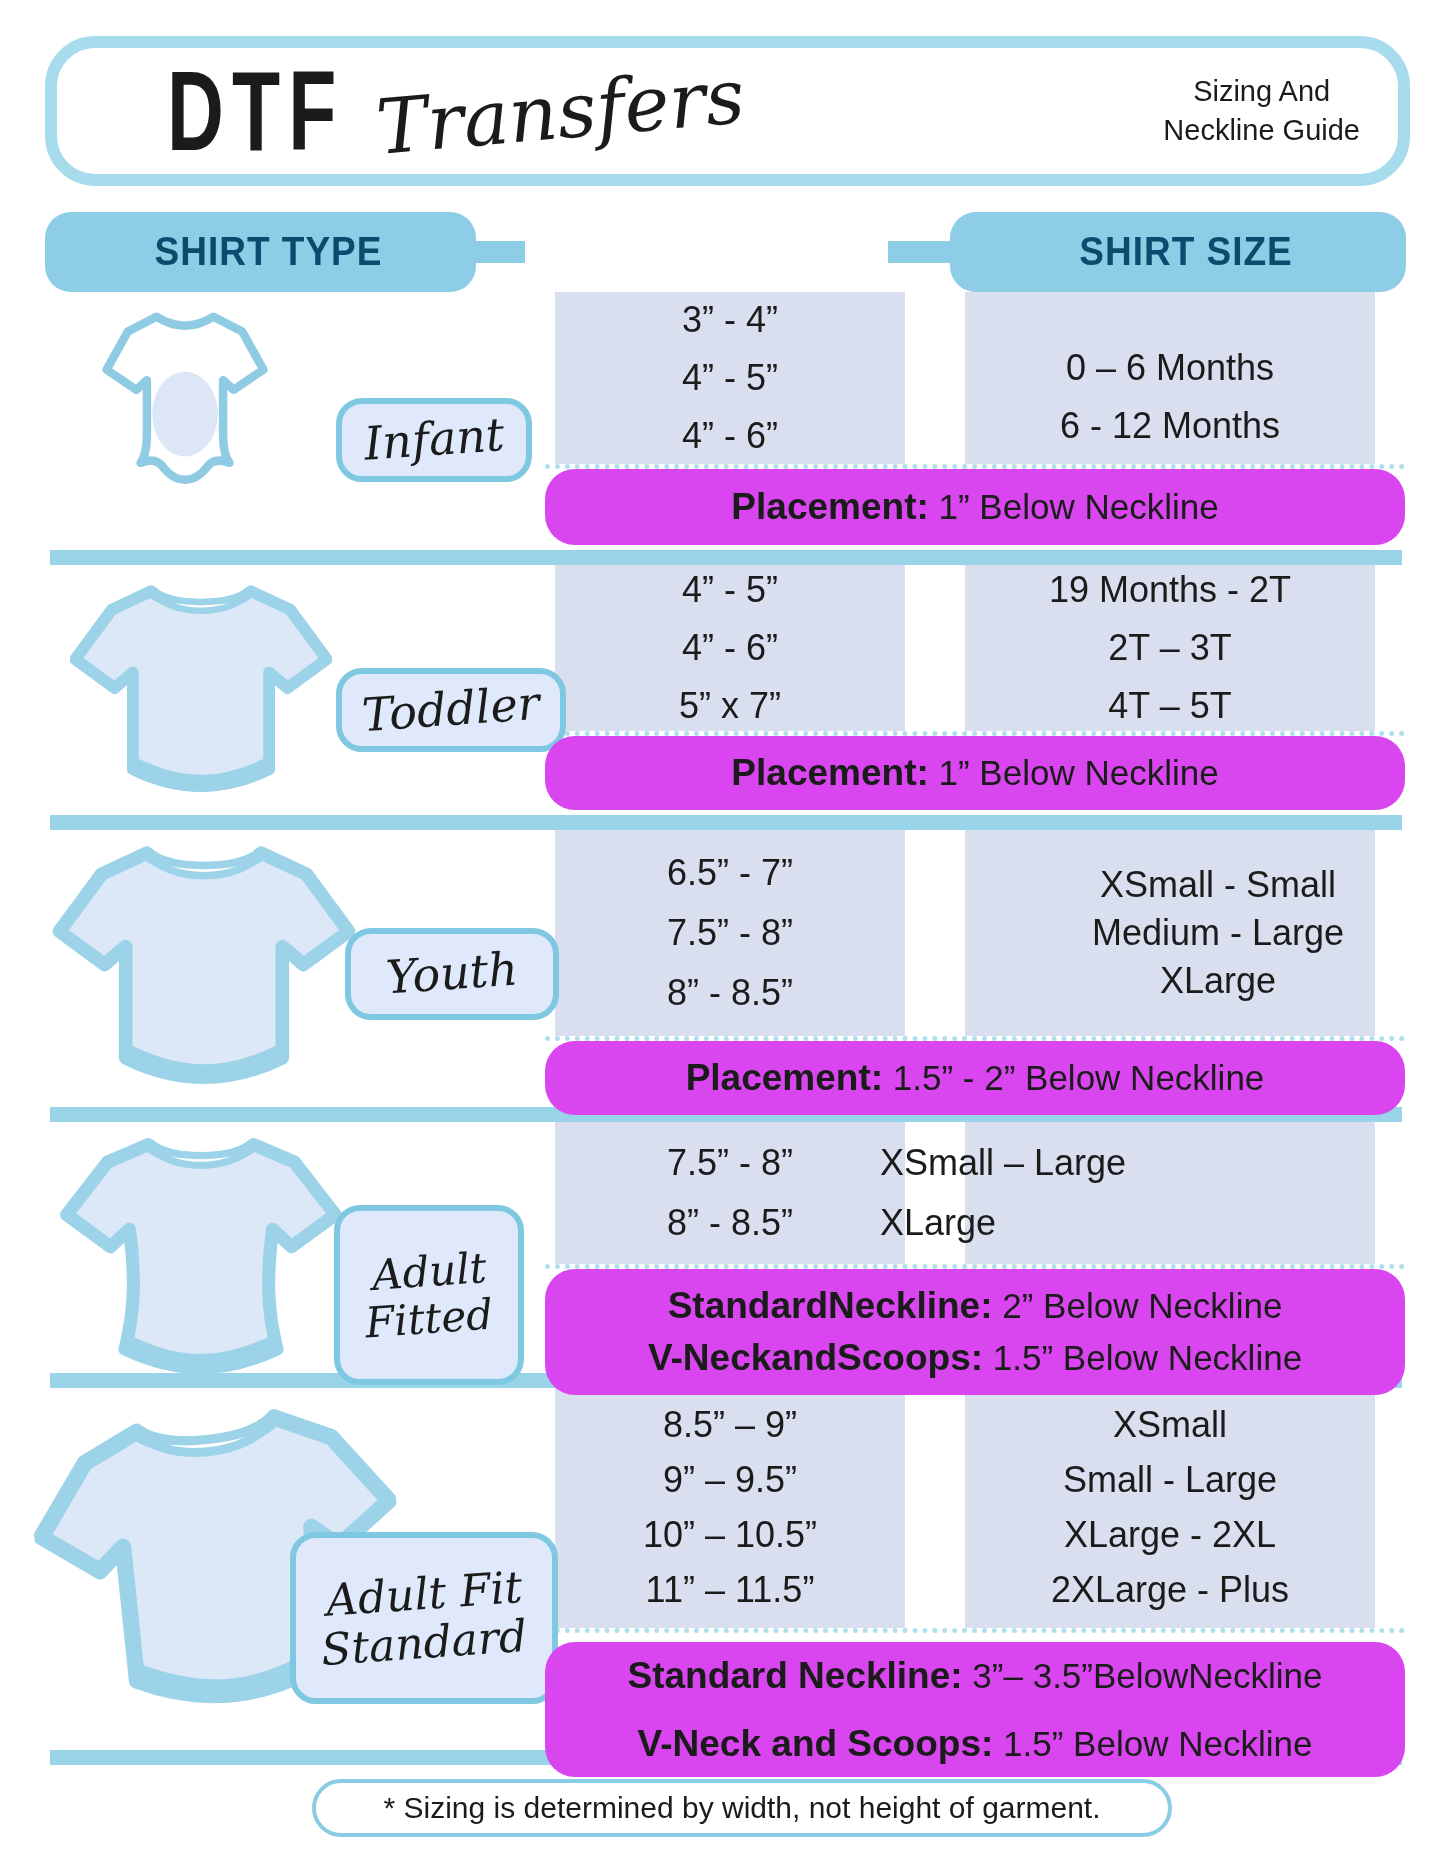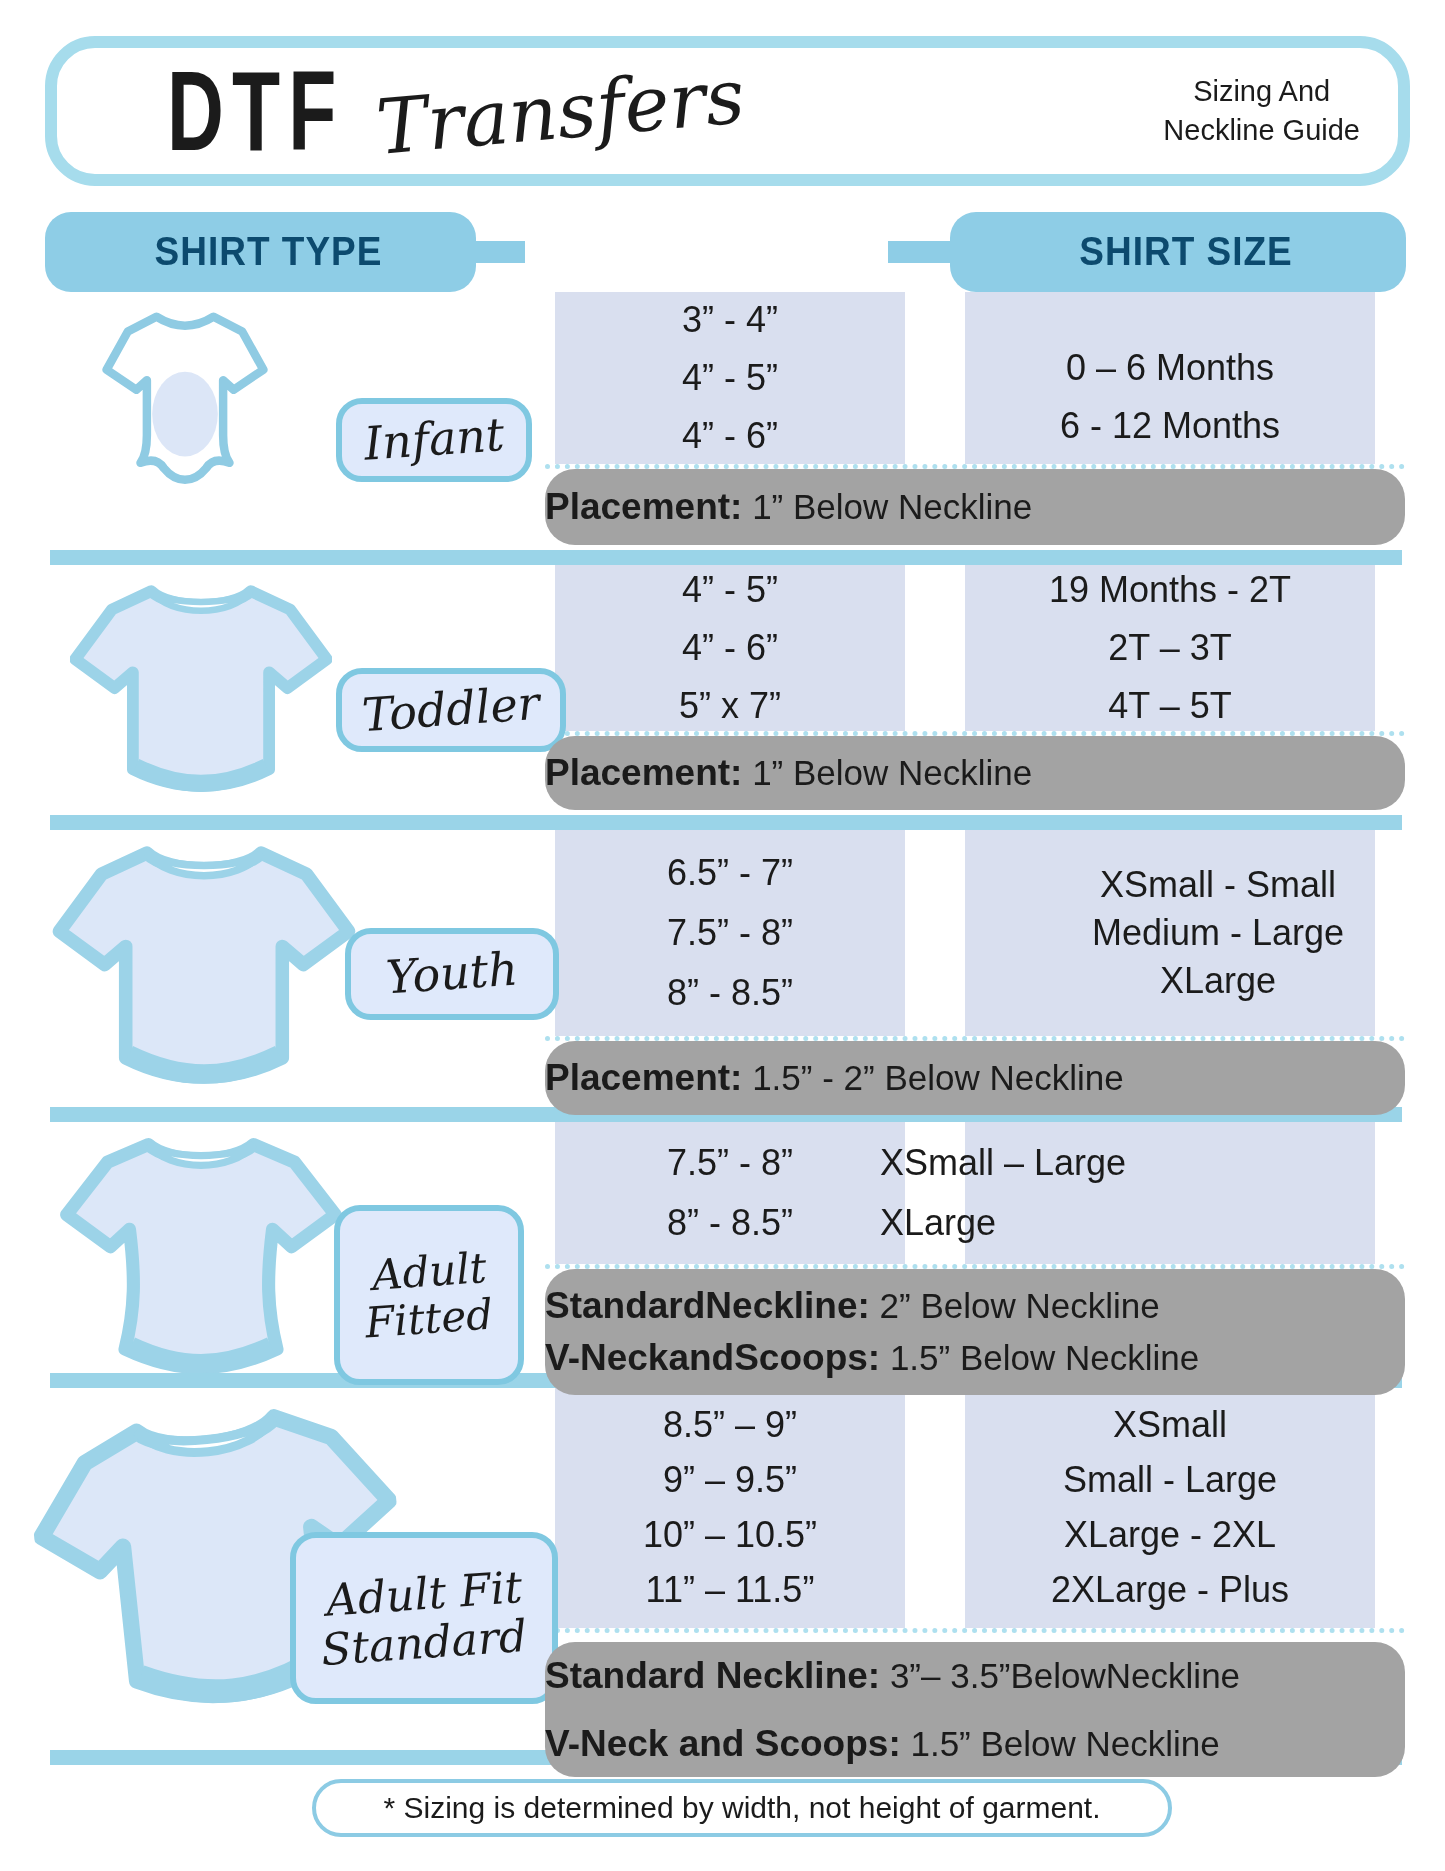--- a/index.html
+++ b/index.html
@@ -27,22 +27,22 @@
   .band{position:absolute;background:#d9dfef;}
   .sizes{position:absolute;display:flex;flex-direction:column;justify-content:center;
          align-items:center;font-size:36px;line-height:1;}
   .sizes .ln{display:block;}
   .sizes.left{align-items:flex-start;text-align:left;}
 
   
   .dot{position:absolute;height:0;border-top:5px dotted #aee0ef;}
 
   
-  .ppill{position:absolute;left:545px;width:860px;background:#a3a3a3;border-radius:30px;
-         display:flex;flex-direction:column;justify-content:center;align-items:flex-start;
+  .ppill{position:absolute;left:545px;width:860px;background:#d946ef;border-radius:30px;
+         display:flex;flex-direction:column;justify-content:center;align-items:center;
          z-index:3;font-size:35px;}
   .pline{white-space:nowrap;}
   .plabel{font-weight:700;font-size:37px;}
 
   
   .bar{position:absolute;left:50px;width:1352px;height:15px;background:#9ad4e8;z-index:1;}
 
   
   .lpill{position:absolute;background:#dfe9fb;border:6px solid #7fc8e1;border-radius:26px;
          box-sizing:border-box;display:flex;flex-direction:column;align-items:center;

